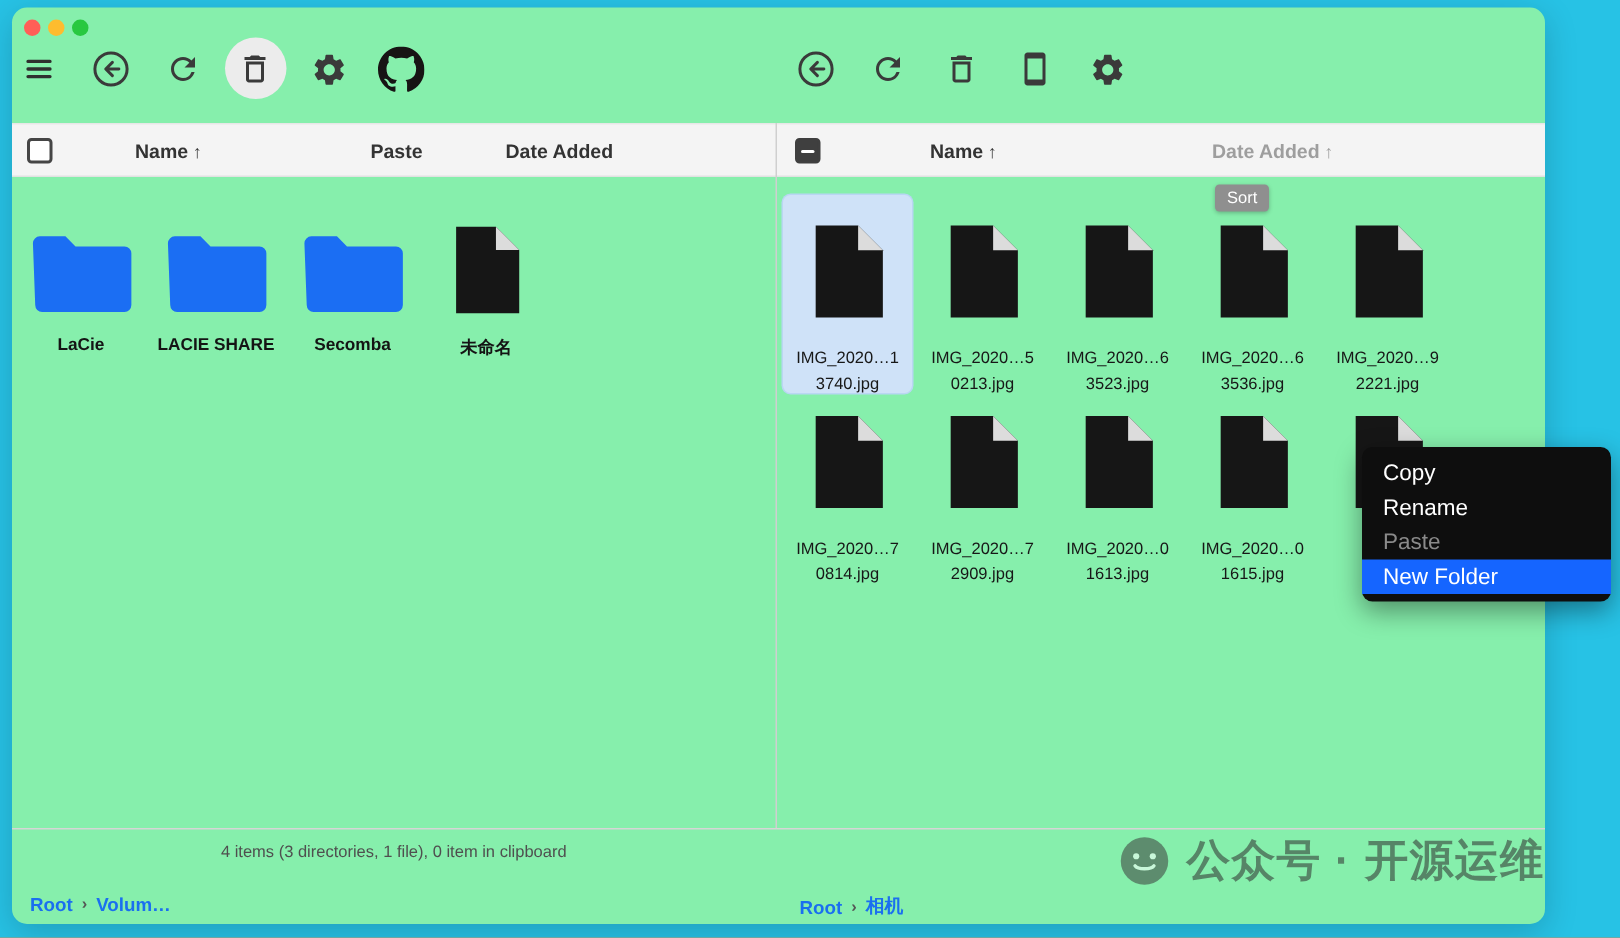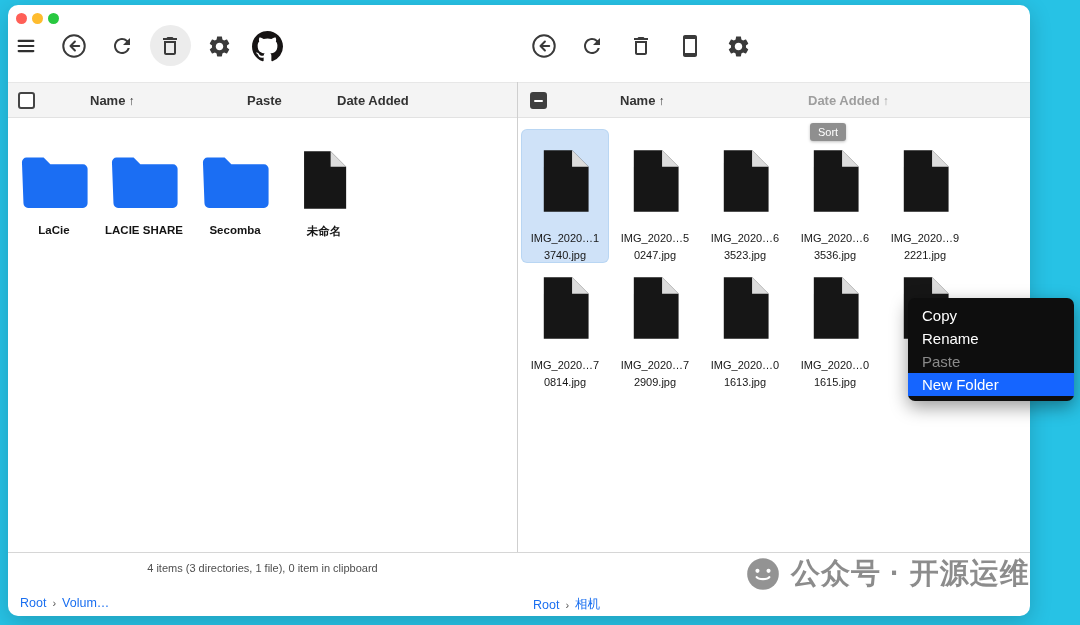--- a/index.html
+++ b/index.html
@@ -1,40 +1,40 @@
 <!DOCTYPE html>
 <html style="--desktop_bg: #27c2e5; --accent_blue: #1565ff; --folder_blue: #1b6ef3; --selection_bg: #cfe2f8; --breadcrumb_blue: #1a6ff0; --traffic_close: #ff5f57; --traffic_minimize: #febc2e; --traffic_zoom: #28c840;"><head>
 <meta charset="utf-8">
 <style>
   *{margin:0;padding:0;box-sizing:border-box}
   html,body{background:#888}
   body{font-family:"Liberation Sans","DejaVu Sans",sans-serif}
   .stage{position:relative;width:1080px;height:625px;background:var(--desktop_bg,#27c2e5);overflow:hidden}
-  .window{position:absolute;left:8px;top:5px;width:1022px;height:611px;background:#ffffff;border-radius:10px;box-shadow:0 6px 22px rgba(0,0,0,.18)}
+  .window{position:absolute;left:8px;top:5px;width:1022px;height:611px;background:#86efac;border-radius:10px;box-shadow:0 6px 22px rgba(0,0,0,.18)}
   .tl{position:absolute;width:11px;height:11px;border-radius:50%;top:8px;cursor:pointer}
   .tbtn{position:absolute;top:25px;width:32px;height:32px;display:flex;align-items:center;justify-content:center;cursor:pointer;z-index:2}
   .tbtn svg{display:block}
   .icon-halo{position:absolute;left:142px;top:20px;width:41px;height:41px;border-radius:50%;background:#ececec;z-index:1}
   .list-header{position:absolute;left:0;top:77px;width:1022px;height:36px;background:#f4f4f4;border-top:1px solid #e7e7e7;border-bottom:1px solid #e2e2e2}
   .hdr{position:absolute;top:10px;font-size:13px;font-weight:bold;color:#333;white-space:nowrap;cursor:pointer}
   .hdr .arr{font-size:12px;margin-left:3px}
   .hdr.faded{color:#9e9e9e}
   .cb{position:absolute;top:9px;width:17px;height:17px;border:2px solid #454545;border-radius:3px;background:#fff;cursor:pointer}
   .cb.ind{background:#3f3f3f;border-color:#3f3f3f;display:flex;align-items:center;justify-content:center}
   .cb.ind .dash{width:9px;height:2px;background:#fff;border-radius:1px}
   .vdivider{position:absolute;left:509px;top:77px;width:1px;height:470px;background:#cfcfcf}
   .drive-item{position:absolute;top:142px;width:88px;display:flex;flex-direction:column;align-items:center;cursor:pointer}
   .drive-item .icon-box{height:64px;display:flex;align-items:flex-end;justify-content:center}
   .drive-item .lbl{margin-top:13px;font-size:11.5px;font-weight:bold;color:#141414;text-align:center;white-space:nowrap}
   .file-item{position:absolute;width:86px;padding-top:18px;height:132px;display:flex;flex-direction:column;align-items:center;border-radius:5px;cursor:pointer}
   .file-item.selected{background:var(--selection_bg,#cfe2f8);box-shadow:0 0 0 1px #b9d6f3}
   .file-item .lines{margin-top:12px;text-align:center;font-size:11px;line-height:17px;color:#171717;white-space:nowrap}
   .statusline{position:absolute;left:0;top:547px;width:1022px;height:1px;background:#d6d6d6}
   .status{position:absolute;top:557px;font-size:11px;color:#4f4f4f;text-align:center;white-space:nowrap}
-  .crumbs{position:absolute;top:591px;font-size:12.5px;font-weight:normal;color:var(--breadcrumb_blue,#1a6ff0);display:flex;gap:6px;align-items:center}
+  .crumbs{position:absolute;top:591px;font-size:12.5px;font-weight:bold;color:var(--breadcrumb_blue,#1a6ff0);display:flex;gap:6px;align-items:center}
   .crumbs .crumb{cursor:pointer}
   .crumbs .sep{color:#555;font-size:11px}
   .tooltip{position:absolute;left:802px;top:118px;background:#8f8f8f;color:#fff;font-size:11px;padding:3px 8px;border-radius:3px;z-index:5;box-shadow:0 1px 3px rgba(0,0,0,.25)}
   .cmenu{position:absolute;left:900px;top:293px;width:166px;background:#0e0e0e;border-radius:7px;padding:6px 0 5px;z-index:10;box-shadow:0 6px 18px rgba(0,0,0,.4)}
   .cmenu .mi{height:23px;line-height:23px;padding-left:14px;font-size:15px;color:#fff;cursor:pointer;white-space:nowrap}
   .cmenu .mi.disabled{color:#8a8a8a;cursor:default}
   .cmenu .mi.hl{background:var(--accent_blue,#1565ff)}
   .watermark{position:absolute;left:744px;top:554px;display:flex;align-items:center;gap:9px;opacity:.55;z-index:20;pointer-events:none}
   .watermark .wtext{font-size:29px;font-weight:bold;color:#2f2f2f;white-space:nowrap;letter-spacing:1px}
 </style>
@@ -164,21 +164,21 @@
             <path d="M3 1h12l7 7v19H3z" fill="#161616"></path>
             <path d="M15 1l7 7h-7z" fill="#dcdcdc"></path>
           </svg></span>
       <span class="lines"><span>IMG_2020…1</span><br><span>3740.jpg</span></span>
     </div>
     <div class="file-item" style="left:604px;top:125px">
       <span><svg width="58" height="66" viewBox="0 0 24 28">
             <path d="M3 1h12l7 7v19H3z" fill="#161616"></path>
             <path d="M15 1l7 7h-7z" fill="#dcdcdc"></path>
           </svg></span>
-      <span class="lines"><span>IMG_2020…5</span><br><span>0247.jpg</span></span>
+      <span class="lines"><span>IMG_2020…5</span><br><span>0213.jpg</span></span>
     </div>
     <div class="file-item" style="left:694px;top:125px">
       <span><svg width="58" height="66" viewBox="0 0 24 28">
             <path d="M3 1h12l7 7v19H3z" fill="#161616"></path>
             <path d="M15 1l7 7h-7z" fill="#dcdcdc"></path>
           </svg></span>
       <span class="lines"><span>IMG_2020…6</span><br><span>3523.jpg</span></span>
     </div>
     <div class="file-item" style="left:784px;top:125px">
       <span><svg width="58" height="66" viewBox="0 0 24 28">

